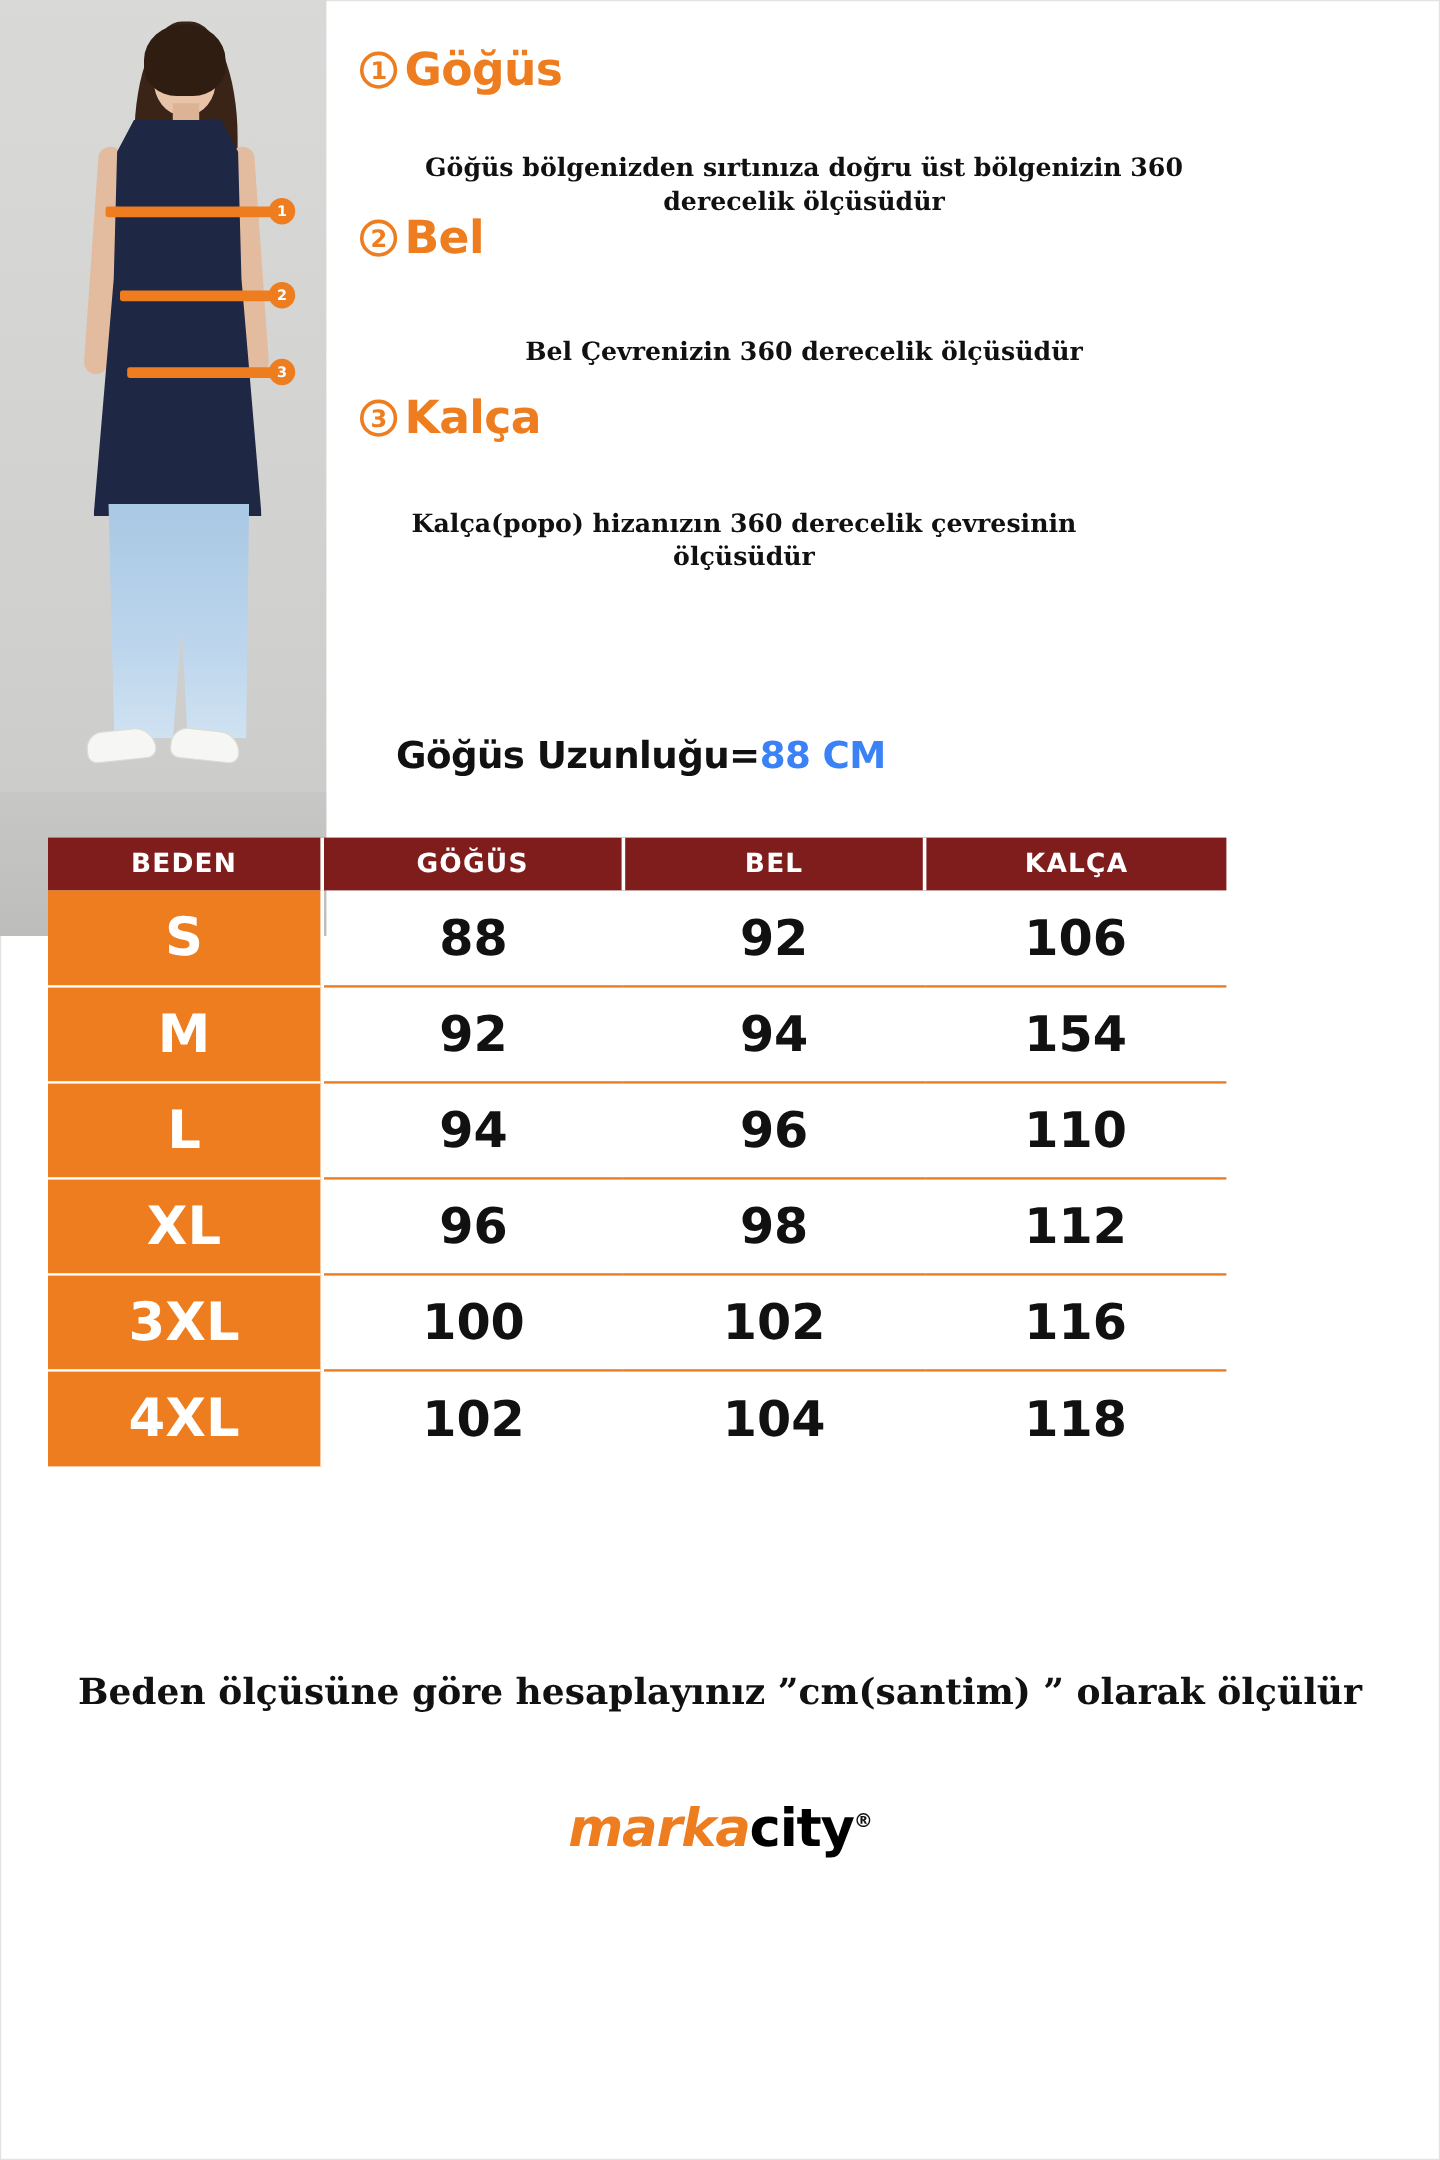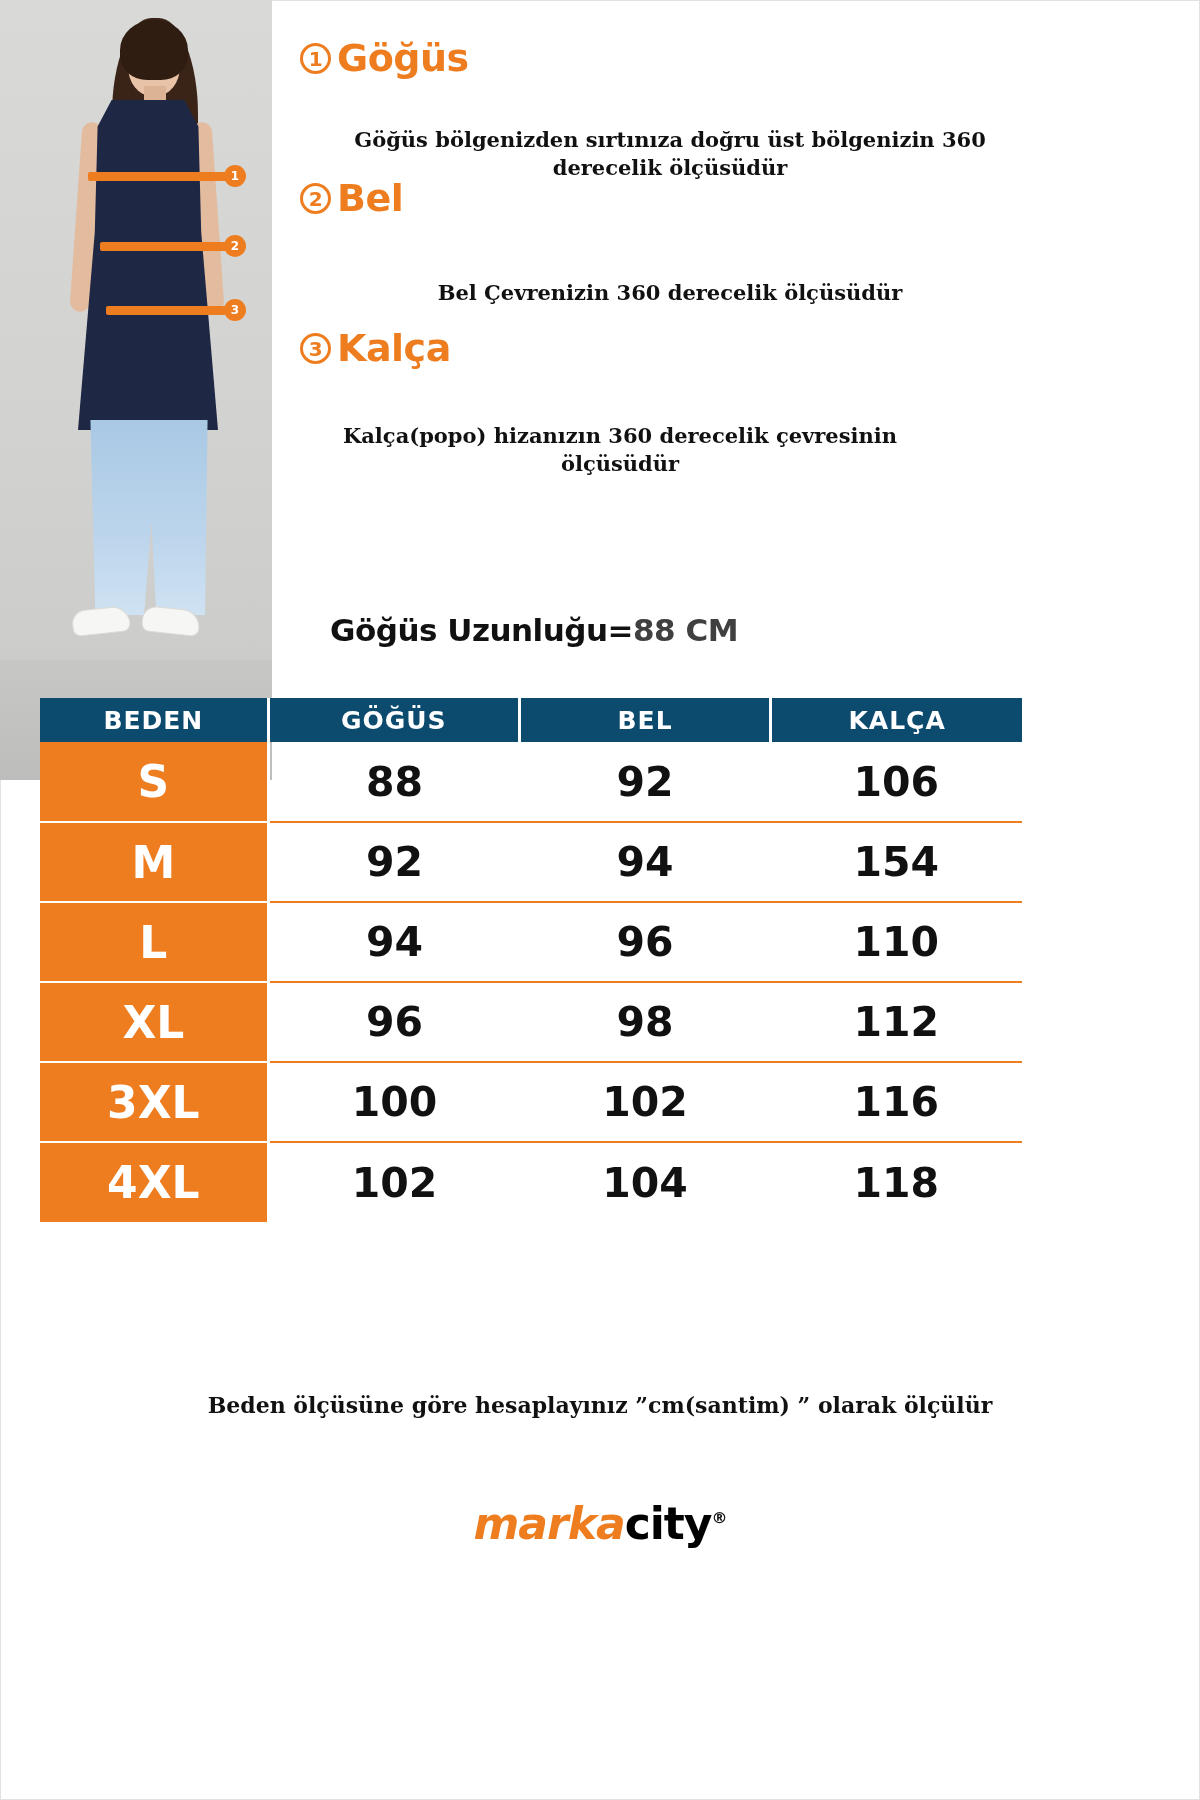--- a/index.html
+++ b/index.html
@@ -174,40 +174,40 @@
   .product-len {
     position: absolute;
     left: 40px;
     top: 612px;
     font-family: "DejaVu Sans", sans-serif;
     font-weight: bold;
     font-size: 31px;
     color: #111111;
     letter-spacing: -0.5px;
   }
-  .product-len .val { color: #404040; }
+  .product-len .val { color: #3b82f6; }
 
   
   .table-wrap {
     position: absolute;
     left: 40px;
     top: 698px;
     width: 982px;
   }
   table {
     border-collapse: collapse;
     width: 982px;
     table-layout: fixed;
   }
   thead th {
-    background: #0c4a6e;
+    background: #7f1d1d;
     color: #ffffff;
     font-family: "DejaVu Sans", sans-serif;
     font-weight: bold;
-    font-size: 25px;
+    font-size: 22px;
     letter-spacing: 1px;
     height: 44px;
     border-right: 3px solid #ffffff;
   }
   thead th:last-child { border-right: none; }
   tbody td {
     height: 80px;
     text-align: center;
     font-family: "DejaVu Sans", sans-serif;
     font-weight: bold;
@@ -228,21 +228,21 @@
   col.c-val  { width: 251px; }
 
   
   .footer-note {
     position: absolute;
     left: 0; right: 0;
     top: 1392px;
     text-align: center;
     font-family: "DejaVu Serif", serif;
     font-weight: bold;
-    font-size: 22px;
+    font-size: 30px;
     color: #111111;
     line-height: 1.25;
     padding: 0 60px;
   }
   .brand {
     position: absolute;
     left: 0; right: 0;
     top: 1498px;
     text-align: center;
     font-family: "DejaVu Sans", sans-serif;

